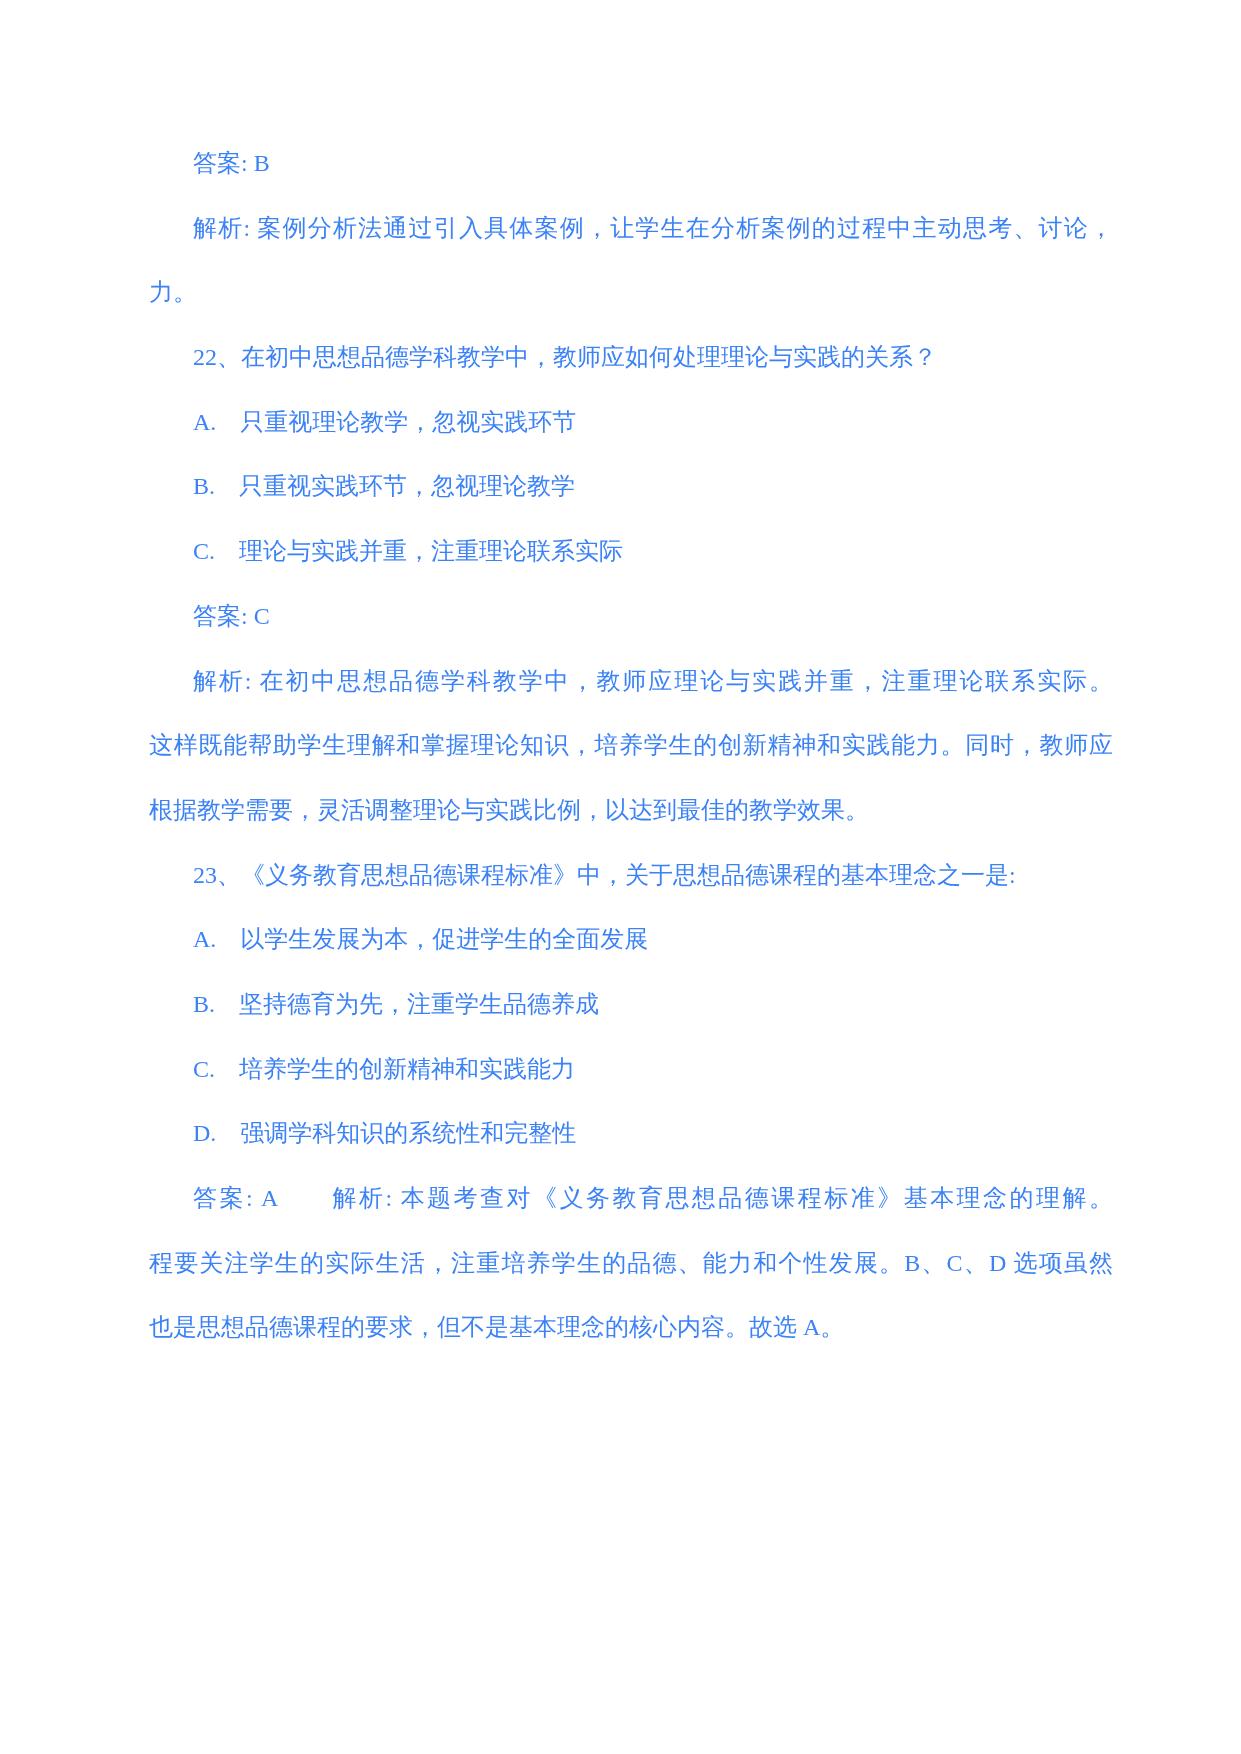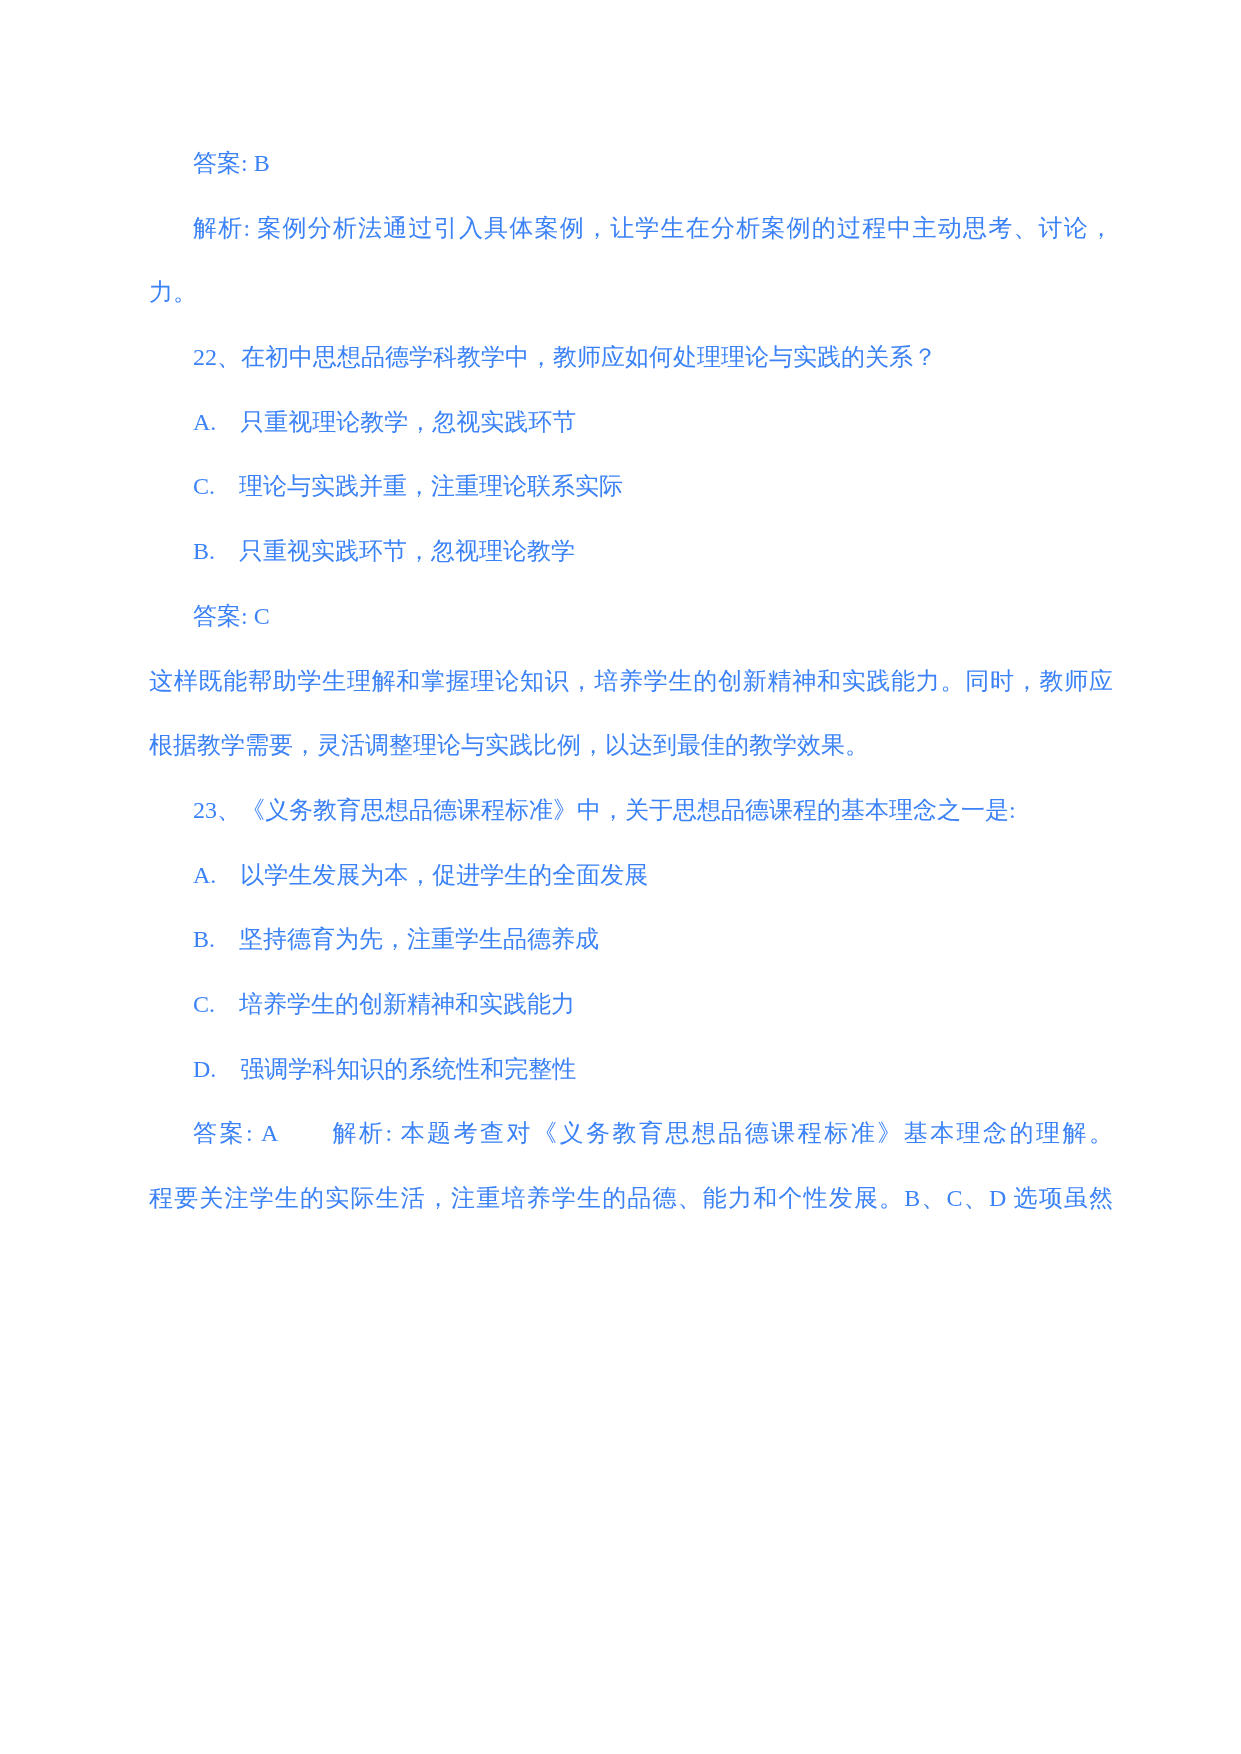--- a/index.html
+++ b/index.html
@@ -35,27 +35,29 @@
 <body>
 
 <div class="page">
 
   <div class="line indent">答案: B</div>
   <div class="line indent justify">解析: 案例分析法通过引入具体案例，让学生在分析案例的过程中主动思考、讨论，</div>
   <div class="line">力。</div>
 
   <div class="line indent">22、在初中思想品德学科教学中，教师应如何处理理论与实践的关系？</div>
   <div class="line indent">A.　只重视理论教学，忽视实践环节</div>
+  <div class="line indent">B.　只重视实践环节，忽视理论教学</div>
   <div class="line indent">C.　理论与实践并重，注重理论联系实际</div>
-  <div class="line indent">B.　只重视实践环节，忽视理论教学</div>
   <div class="line indent">答案: C</div>
+  <div class="line indent justify">解析: 在初中思想品德学科教学中，教师应理论与实践并重，注重理论联系实际。</div>
   <div class="line justify">这样既能帮助学生理解和掌握理论知识，培养学生的创新精神和实践能力。同时，教师应</div>
   <div class="line">根据教学需要，灵活调整理论与实践比例，以达到最佳的教学效果。</div>
 
   <div class="line indent">23、《义务教育思想品德课程标准》中，关于思想品德课程的基本理念之一是:</div>
   <div class="line indent">A.　以学生发展为本，促进学生的全面发展</div>
   <div class="line indent">B.　坚持德育为先，注重学生品德养成</div>
   <div class="line indent">C.　培养学生的创新精神和实践能力</div>
   <div class="line indent">D.　强调学科知识的系统性和完整性</div>
   <div class="line indent justify">答案: A　　解析: 本题考查对《义务教育思想品德课程标准》基本理念的理解。</div>
   <div class="line justify">程要关注学生的实际生活，注重培养学生的品德、能力和个性发展。B、C、D 选项虽然</div>
+  <div class="line">也是思想品德课程的要求，但不是基本理念的核心内容。故选 A。</div>
 
 </div>
 
 </body></html>

